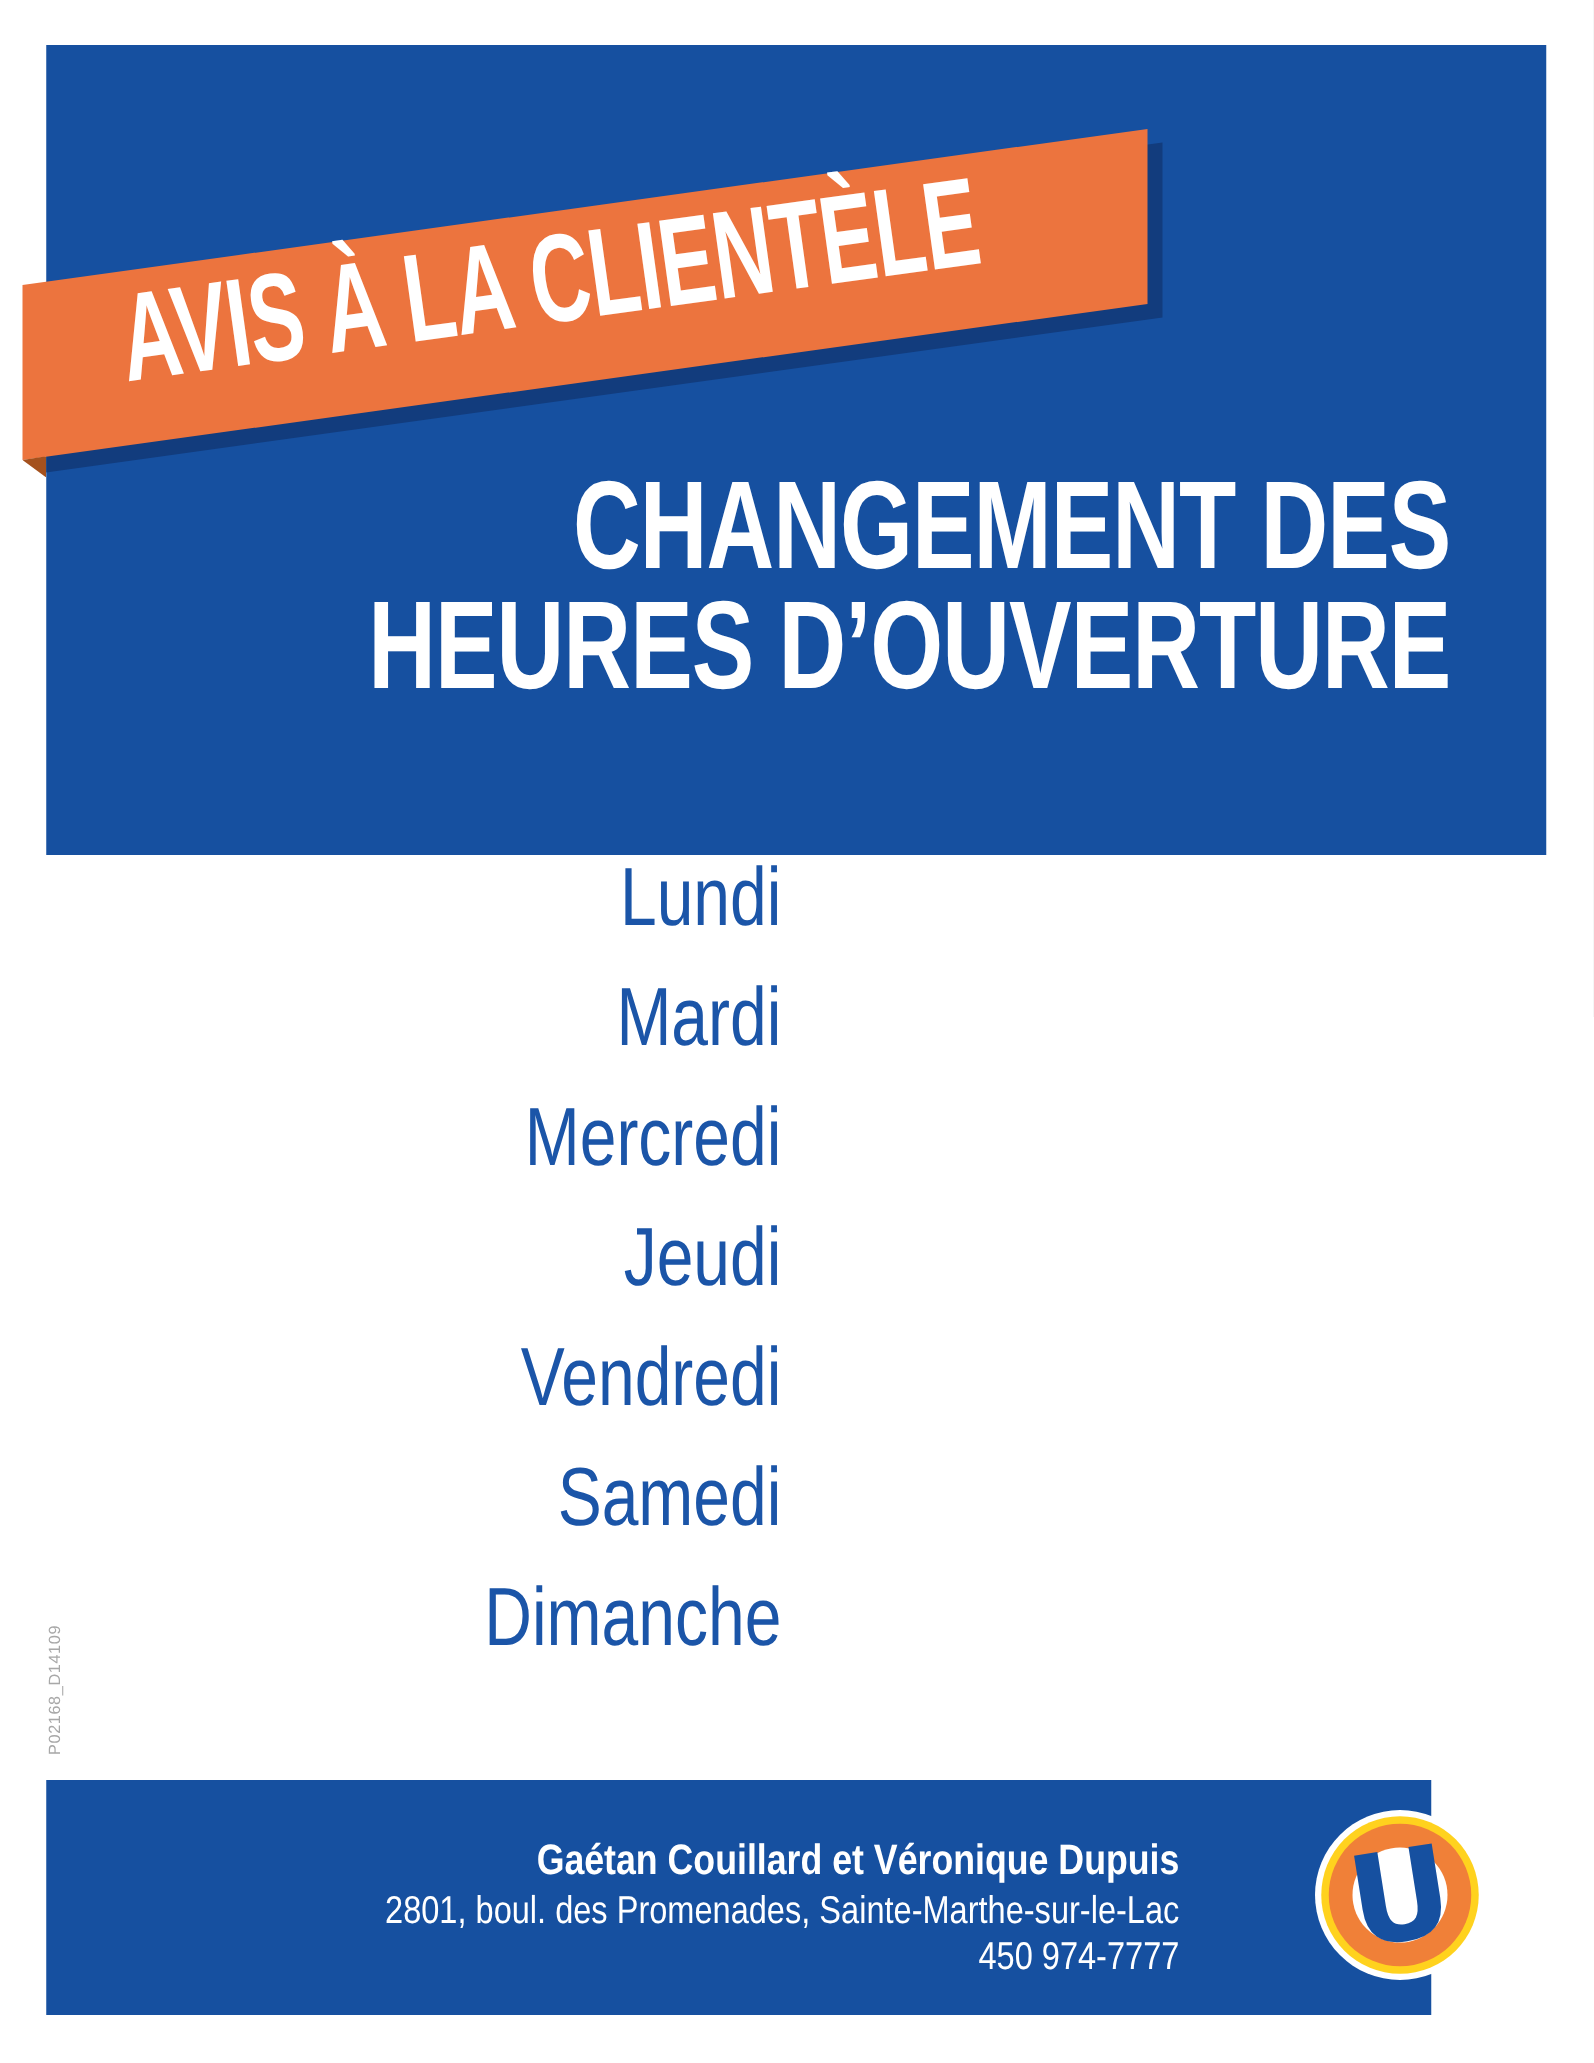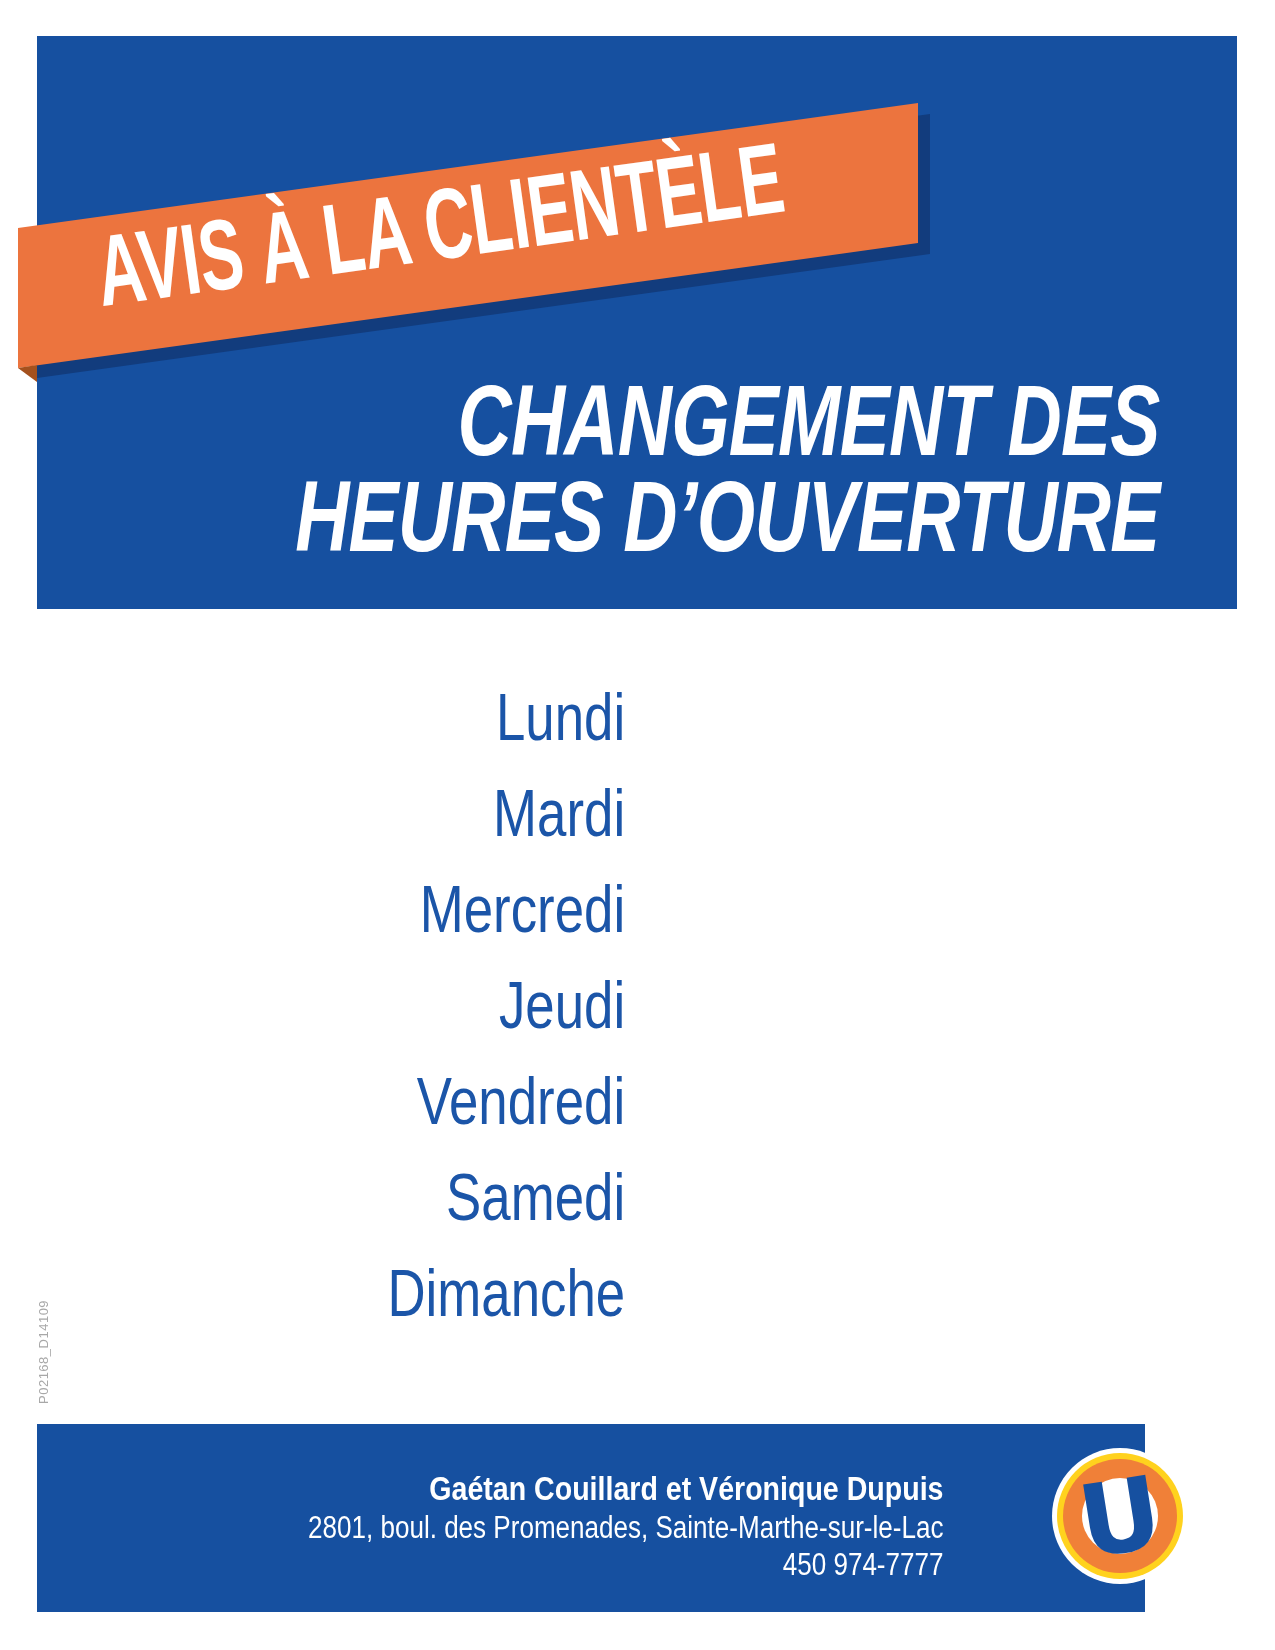--- a/index.html
+++ b/index.html
@@ -17,23 +17,22 @@
     position:relative;
     width:1275px;height:1650px;
     background:#ffffff;
     overflow:hidden;
     font-family:"Liberation Sans","DejaVu Sans",sans-serif;
     margin:0 auto;
   }
 
   
   .header-panel{
-    position:absolute;left:37px;top:36px;width:1200px;height:573px;
+    position:absolute;left:37px;top:36px;width:1200px;height:648px;
     background:var(--blue);
-    font-style:italic;
   }
   .shadow-clip{position:absolute;inset:0;overflow:hidden;}
   .ribbon-shadow{
     position:absolute;left:-15px;top:204px;width:908px;height:140px;
     background:var(--ribbon-shadow);
     transform:skewY(-7.9deg);transform-origin:0 0;
   }
   .header-title{
     position:absolute;right:77px;top:336px;
     text-align:right;color:#ffffff;

